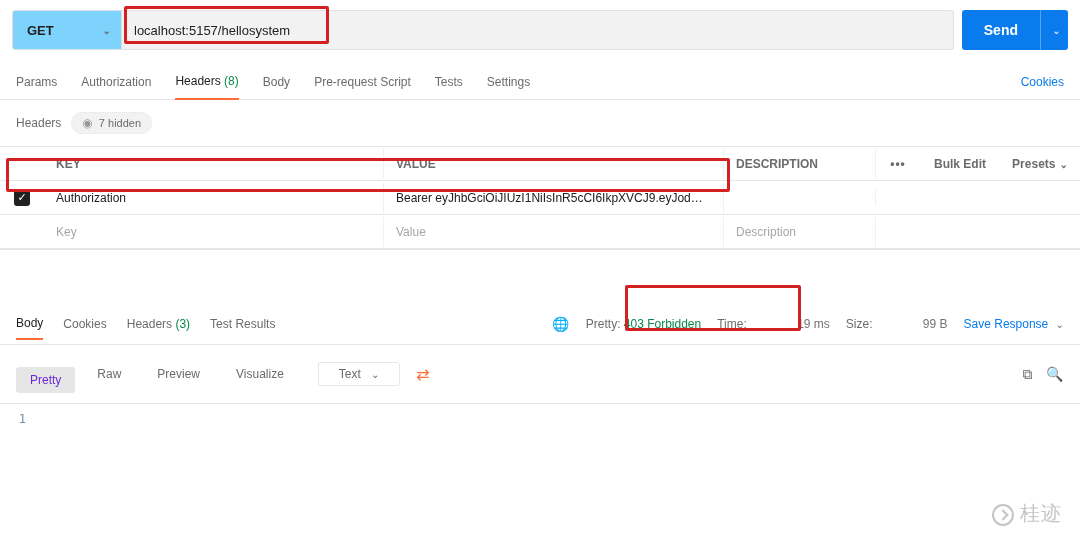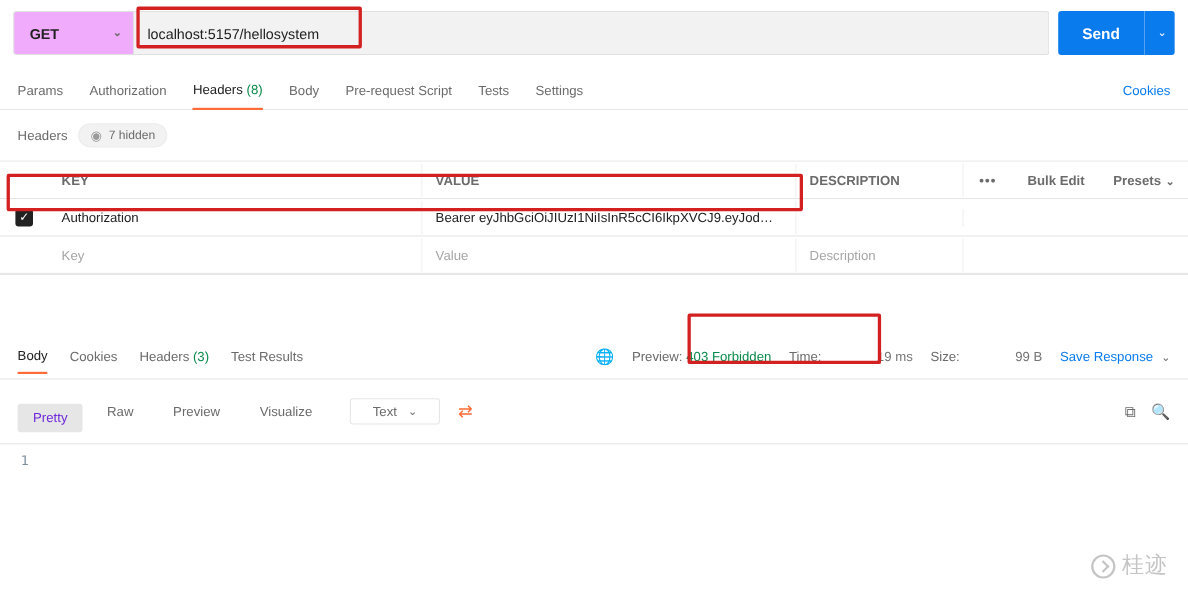--- a/index.html
+++ b/index.html
@@ -1,20 +1,20 @@
 <!DOCTYPE html>
 <html><head>
 <meta charset="utf-8">
 <style>
 * { box-sizing: border-box; margin: 0; padding: 0; }
 body { font-family: -apple-system, BlinkMacSystemFont, "Segoe UI", Arial, sans-serif; font-size: 12px; color: #212121; background: #fff; width: 1080px; height: 541px; overflow: hidden; position: relative; }
 
 
 .req-bar { display: flex; gap: 8px; padding: 10px 12px; align-items: center; }
-.method-select { display: flex; align-items: center; justify-content: space-between; width: 110px; height: 40px; background: #f0abfc; border: 1px solid #e0e0e0; border-radius: 3px 0 0 3px; padding: 0 10px 0 14px; font-size: 13px; font-weight: 600; color: #212121; }
+.method-select { display: flex; align-items: center; justify-content: space-between; width: 110px; height: 40px; background: #7dd3fc; border: 1px solid #e0e0e0; border-radius: 3px 0 0 3px; padding: 0 10px 0 14px; font-size: 13px; font-weight: 600; color: #212121; }
 .url-wrap { flex: 1; height: 40px; background: #f2f2f2; border: 1px solid #e0e0e0; border-left: none; border-radius: 0 3px 3px 0; display: flex; padding: 0 12px; margin-left: -8px; }
 .url-wrap input { background: transparent; border: none; outline: none; width: 100%; font-size: 13px; color: #212121; }
 .url-annot { position: absolute; border: 3px solid #d32121; border-radius: 2px; pointer-events: none; }
 .send-btn { display: flex; align-items: center; }
 .send-main { background: #097bed; color: #fff; border: none; height: 40px; padding: 0 22px; font-size: 14px; font-weight: 600; border-radius: 3px 0 0 3px; }
 .send-drop { background: #097bed; color: #fff; border: none; border-left: 1px solid rgba(255,255,255,.3); height: 40px; width: 28px; border-radius: 0 3px 3px 0; display:flex;align-items:center;justify-content:center; }
 
 
 .req-tabs { display: flex; gap: 24px; padding: 4px 16px 0; border-bottom: 1px solid #e6e6e6; font-size: 12px; color: #6b6b6b; align-items: center; }
 .req-tabs .tab { padding: 10px 0; cursor: pointer; }
@@ -147,21 +147,21 @@
   <div class="tab">Cookies</div>
   <div class="tab">
     <span>Headers</span>
     <span class="count-green">(3)</span>
   </div>
   <div class="tab">Test Results</div>
 
   <div class="resp-meta">
     <span class="globe">🌐</span>
     <span>
-      <span>Preview:</span>
+      <span>Pretty:</span>
       <span class="status-val">403 Forbidden</span>
     </span>
     <span>
       <span>Time:</span>
       <span class="meta-val">19 ms</span>
     </span>
     <span>
       <span>Size:</span>
       <span class="meta-val">99 B</span>
     </span>

